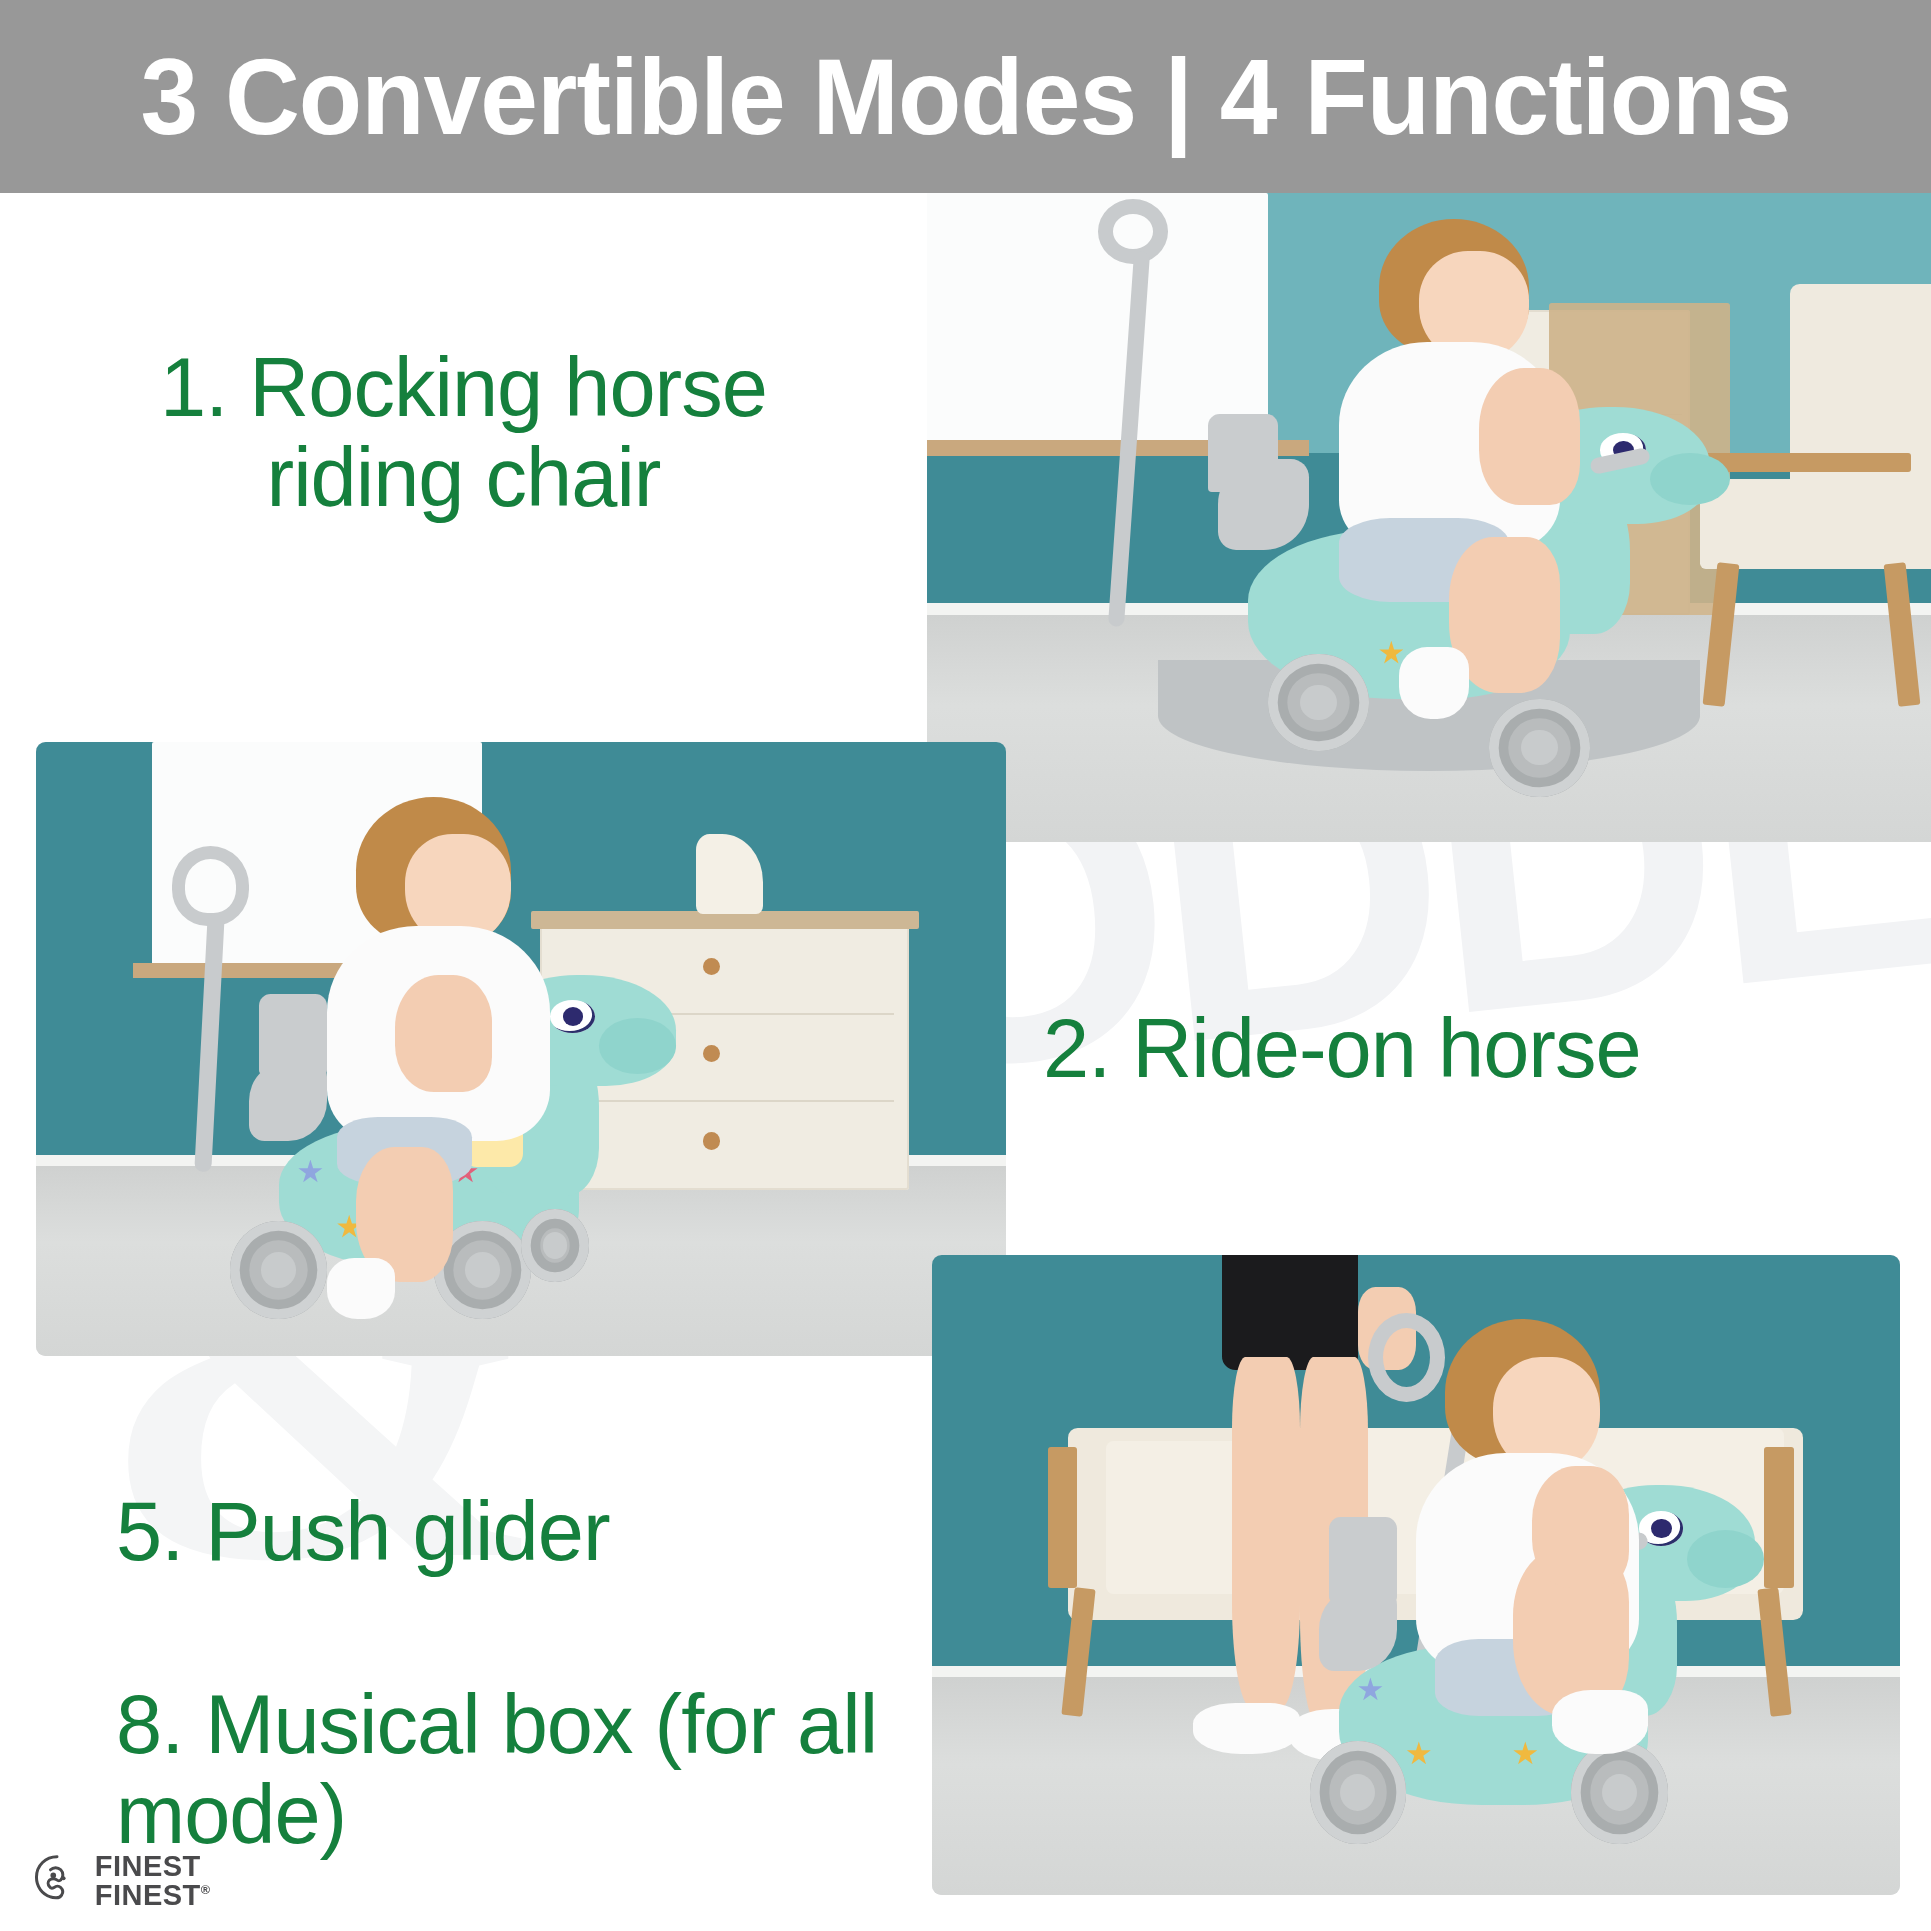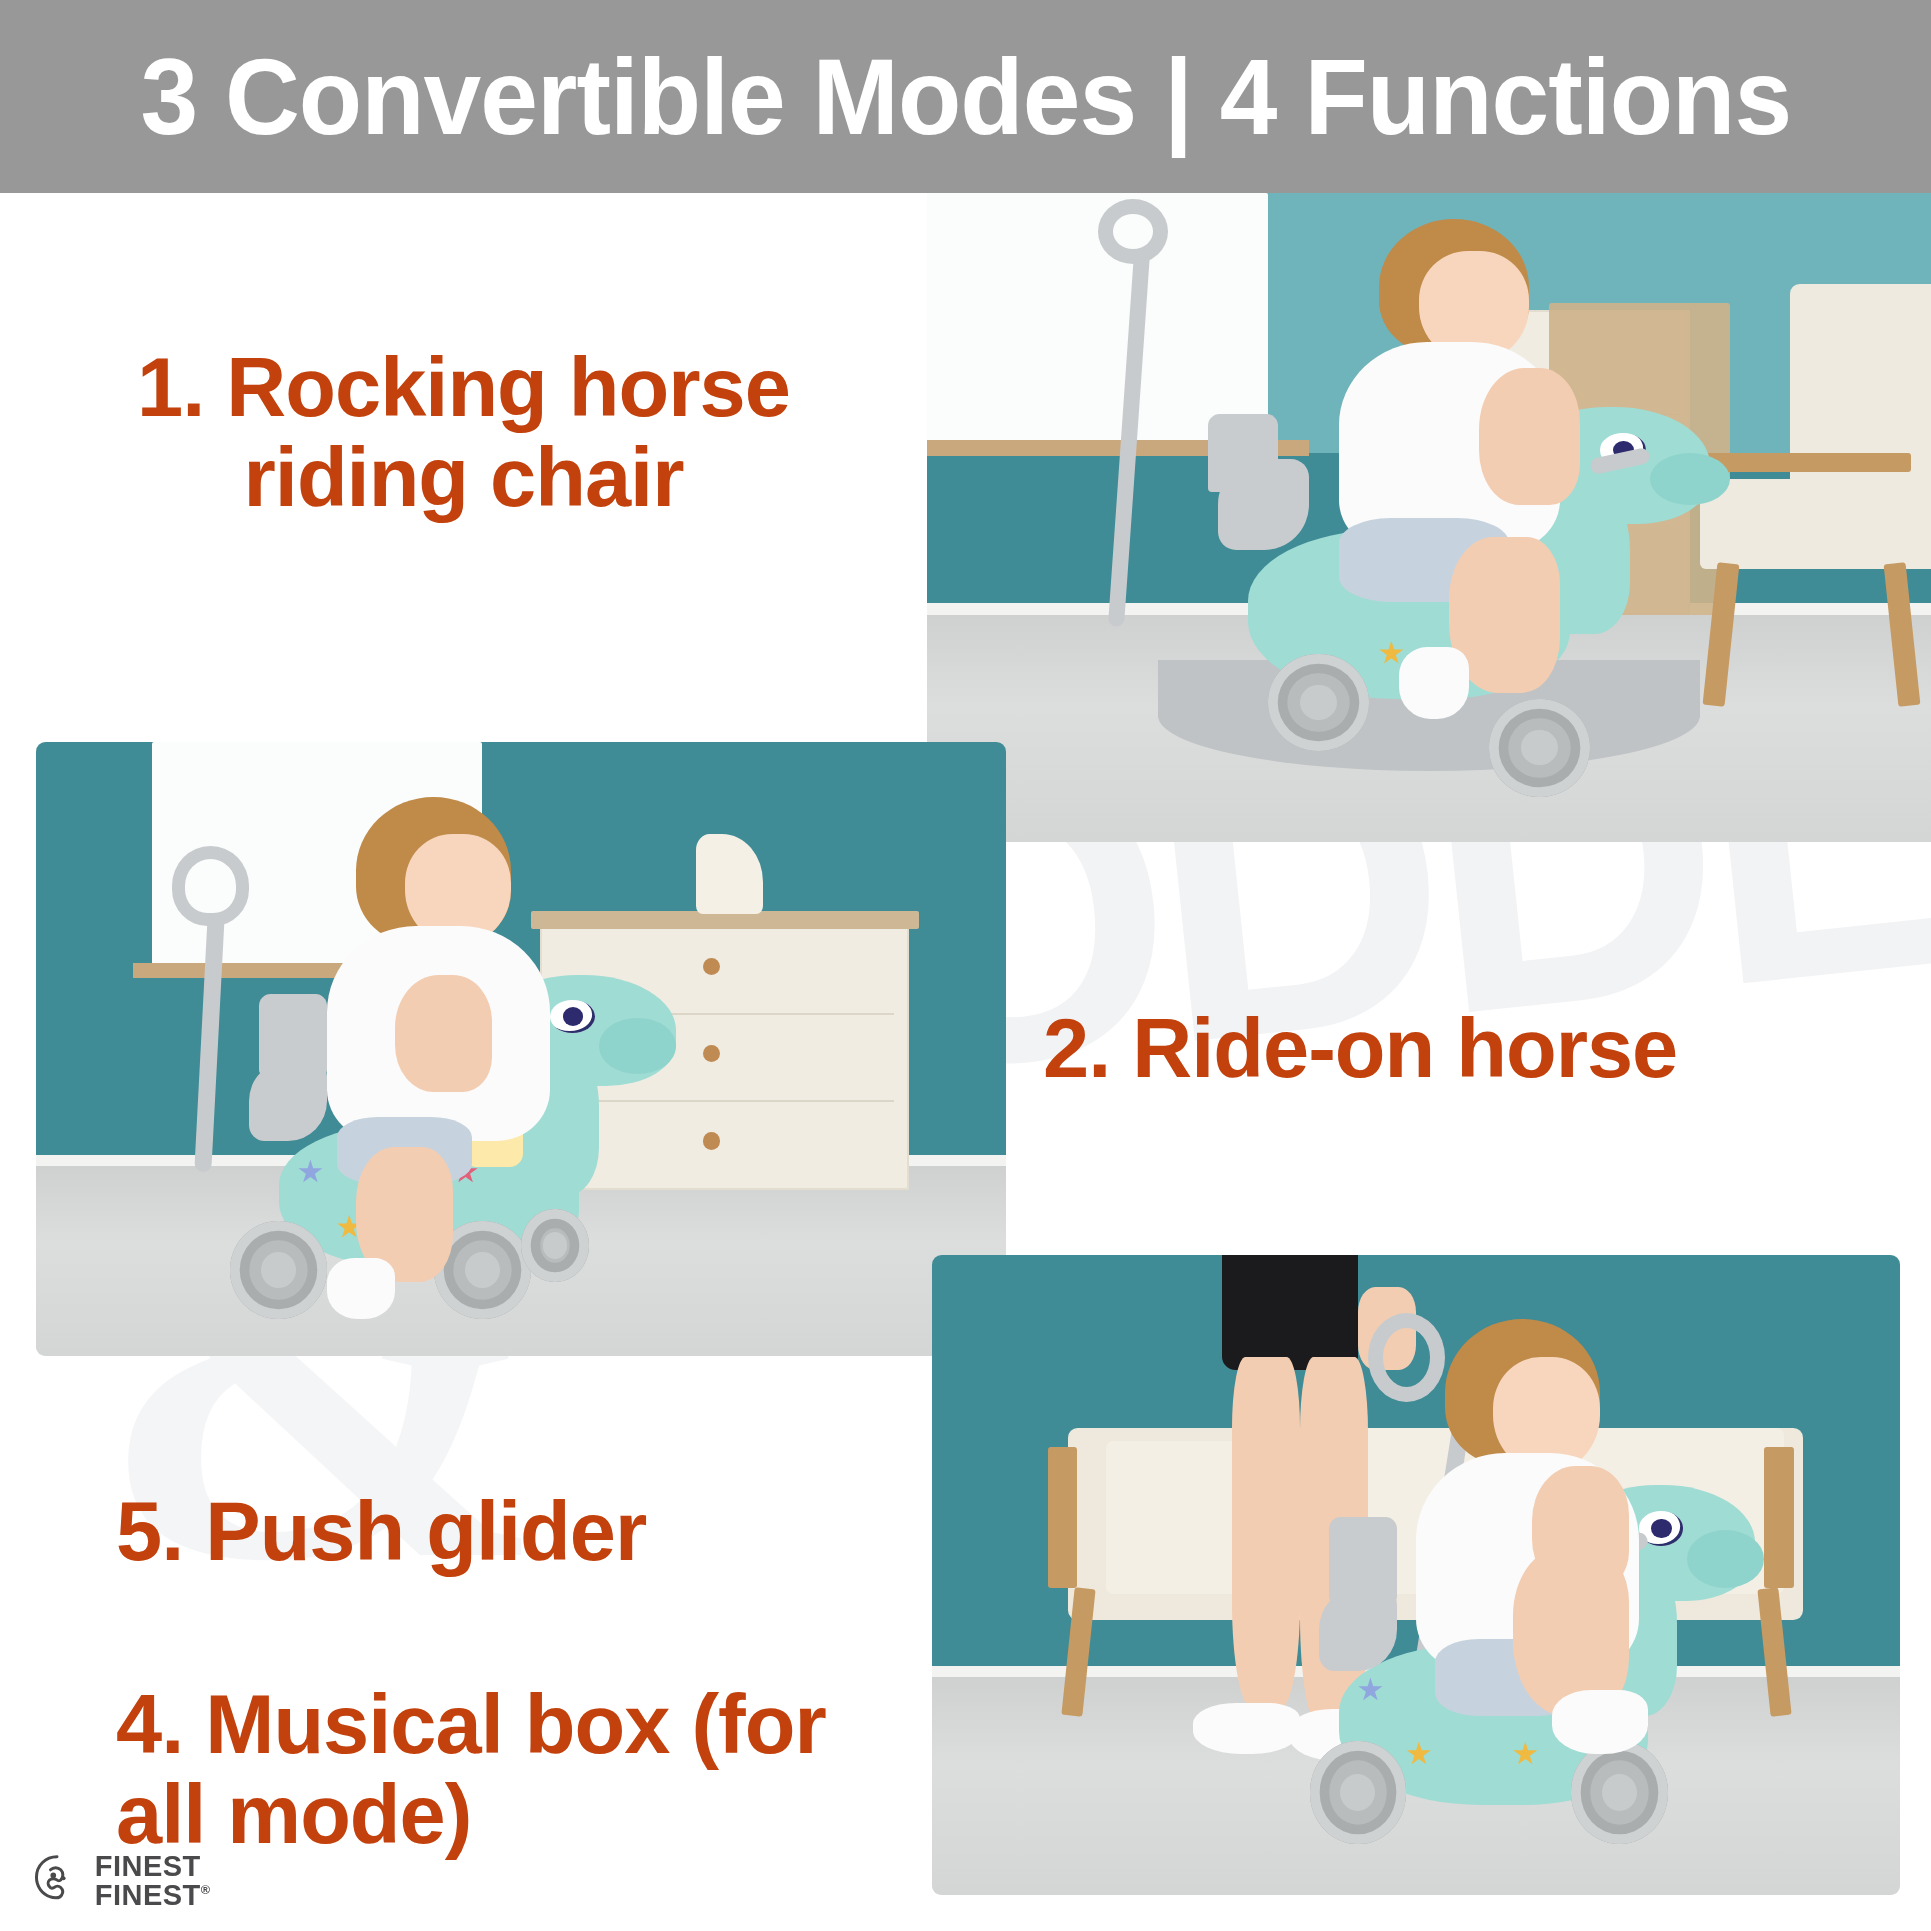--- a/index.html
+++ b/index.html
@@ -88,21 +88,21 @@
   .skin{ position:absolute; background:#f3cdb2; }
   .shirt{ position:absolute; background:#fbfbfb; border-radius:40% 40% 24% 24%; }
   .shorts{ position:absolute; background:#c6d3de; border-radius:30%; }
   .hair{ position:absolute; background:#c08a49; border-radius:50% 50% 36% 40%; }
   .face{ position:absolute; background:#f7d6bd; border-radius:48% 48% 54% 54%; }
   .sock{ position:absolute; background:#fbfbfb; border-radius:40% 30% 45% 45%; }
   .shortsblk{ position:absolute; background:#1b1b1d; border-radius:13.5px; }
 
   
   .caption{
-    position:absolute; color:#c2410c; font-weight:700; z-index:4;
+    position:absolute; color:#15803d; font-weight:400; z-index:4;
     font-family:"Liberation Sans", sans-serif; line-height:1.08;
     letter-spacing:-1px;
   }
   #caption-1{ left:58px; top:343px; width:811px; text-align:center; font-size:83px; }
   #caption-2{ left:1043px; top:1004px; width:830px; text-align:left; font-size:83px; }
   #caption-3{ left:116px; top:1487px; width:772px; text-align:left; font-size:83px; }
   #caption-4{ left:116px; top:1680px; width:792px; text-align:left; font-size:83px; }
 
   
   #brand-logo{
@@ -271,21 +271,21 @@
     <div class="shorts" style="left:52%;top:60%;width:15%;height:12%;"></div>
     <div class="skin" style="left:60%;top:46%;width:12%;height:26%;border-radius:40% 32% 35% 45%;"></div>
     <div class="skin" style="left:62%;top:33%;width:10%;height:19%;border-radius:45% 40% 30% 40%;"></div>
     <div class="sock" style="left:64%;top:68%;width:10%;height:10%;"></div>
   </div>
 </div>
 
 <div class="caption" id="caption-1">1. Rocking horse riding chair</div>
 <div class="caption" id="caption-2">2. Ride-on horse</div>
 <div class="caption" id="caption-3">5. Push glider</div>
-<div class="caption" id="caption-4">4. Musical box (for all mode)</div>
+<div class="caption" id="caption-4">8. Musical box (for all mode)</div>
 
 <div id="brand-logo">
   <div id="brand-logo-mark">
     <svg viewBox="0 0 60 60" width="56" height="56" aria-hidden="true">
       <path d="M30 4c-12 0-22 9-22 22 0 10 6 18 15 21 2 1 4 1 6 1 3 0 5-1 6-3 2-3 1-6-1-8-2-2-5-2-7 0-2 1-4 1-5-1-2-2-2-5 0-7 2-2 6-2 8 0 1 1 3 1 4 0 3-3 3-8 0-11-3-3-8-3-11 0" fill="none" stroke="#4a4a4c" stroke-width="3.2" stroke-linecap="round"></path>
       <circle cx="26" cy="24" r="3" fill="#4a4a4c"></circle>
       <circle cx="37" cy="27" r="2.2" fill="#4a4a4c"></circle>
     </svg>
   </div>
   <div id="brand-logo-text">

